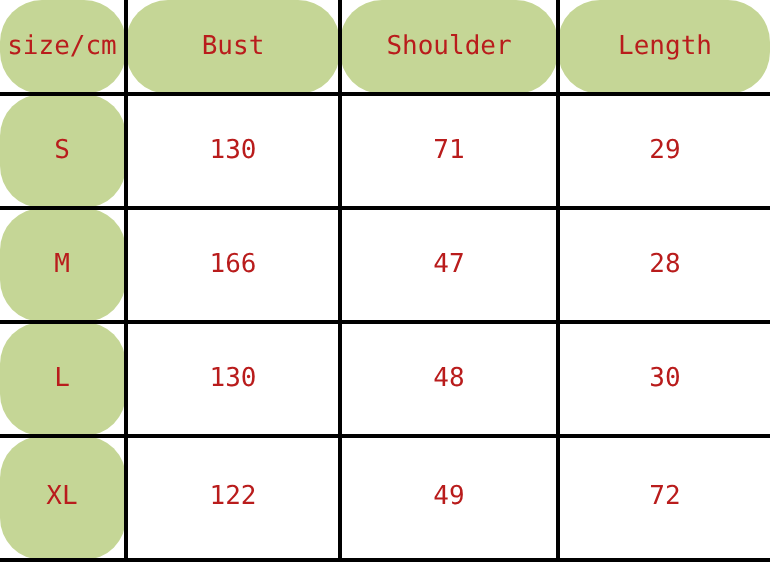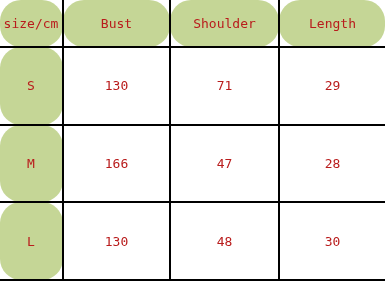--- a/index.html
+++ b/index.html
@@ -105,14 +105,20 @@
       <td>166</td>
       <td>47</td>
       <td class="last">28</td>
     </tr>
     <tr class="r-l">
       <td class="size-cell">L</td>
       <td>130</td>
       <td>48</td>
       <td class="last">30</td>
     </tr>
+    <tr class="r-xl">
+      <td class="size-cell">XL</td>
+      <td>122</td>
+      <td>49</td>
+      <td class="last">72</td>
+    </tr>
   </tbody>
 </table>
 
 </body></html>

